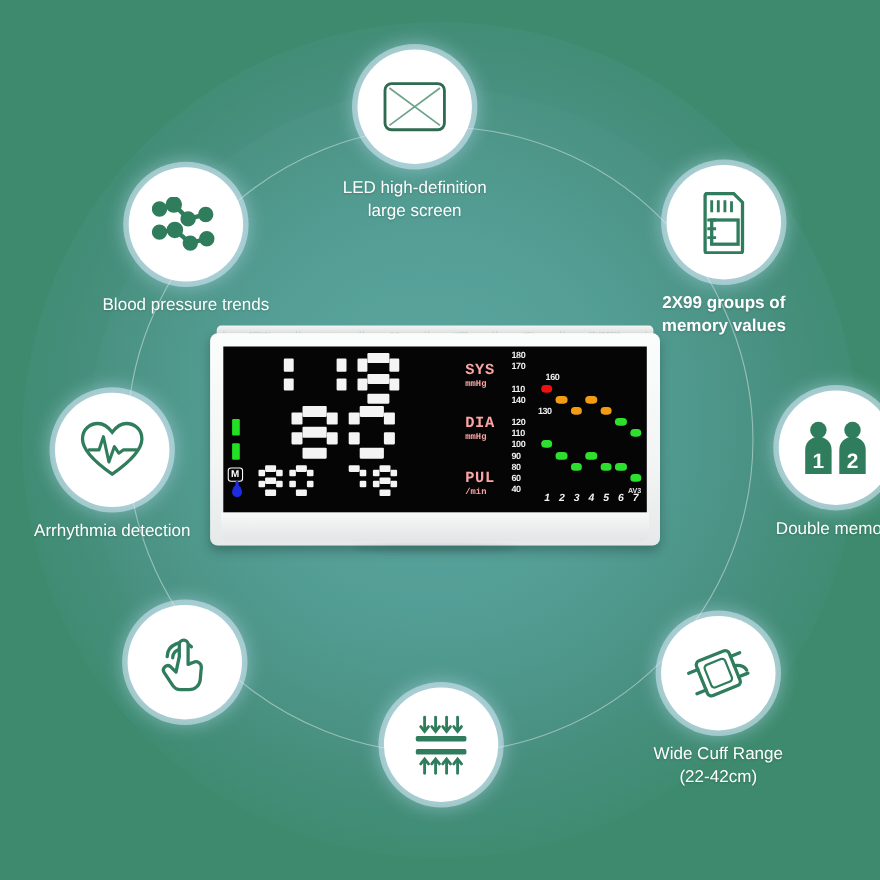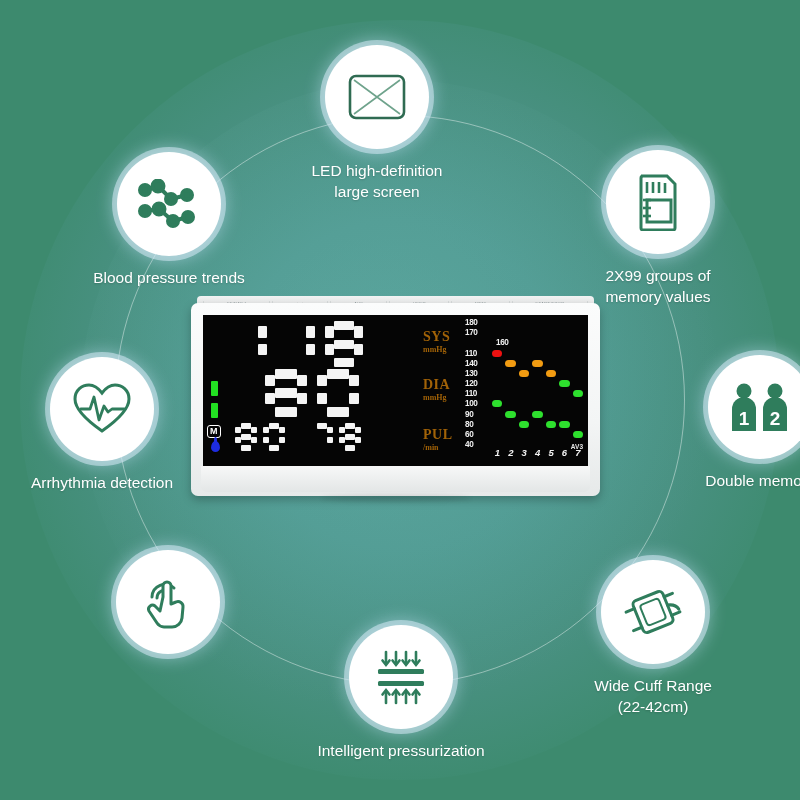--- a/index.html
+++ b/index.html
@@ -62,21 +62,21 @@
     color: #ffffff;
     font-size: 15.5px;
     line-height: 1.35;
     text-shadow: 0 1px 2px rgba(0,0,0,0.18);
     white-space: pre-line;
   }
 
   
   #f-screen   { left: 272px; top: 45px;  }
   #f-trends   { left: 64px;  top: 152px; }
-  #f-memcard  { left: 553px; top: 150px; }
+  #f-memcard  { left: 553px; top: 150px; font-weight: bold; }
   #f-arr      { left: -3px;  top: 357px; }
   #f-double   { left: 655px; top: 355px; }
   #f-oneclick { left: 63px;  top: 550px; }
   #f-cuff     { left: 548px; top: 560px; }
   #f-press    { left: 296px; top: 625px; }
 
   
   #device {
     position: absolute;
     left: 191px; top: 296px;
@@ -121,22 +121,22 @@
   .seg-d i {
     position: absolute; display: block;
     background: #f4f4f4; border-radius: 1px;
   }
 
   #sys-row   { position: absolute; left: 26px;  top: 6px; }
   #dia-row   { position: absolute; left: 62px;  top: 54px; }
   #pul-row   { position: absolute; left: 32px;  top: 108px; display:flex; gap: 26px; }
 
   .unit-lbl {
-    position: absolute; color: #a16207;
-    font-family: Liberation Serif, serif;
+    position: absolute; color: #fca5a5;
+    font-family: Liberation Mono, monospace;
     font-weight: bold; line-height: 1;
   }
   .unit-lbl .big { font-size: 14px; letter-spacing: .5px; display:block; }
   .unit-lbl .sm  { font-size: 8px; font-weight: bold; display:block; margin-top: 2px; }
   #lbl-sys { left: 220px; top: 15px; }
   #lbl-dia { left: 220px; top: 63px; }
   #lbl-pul { left: 220px; top: 113px; }
 
   
   .vbar {
@@ -346,21 +346,20 @@
             <line x1="24" y1="55" x2="24" y2="43"></line>
               <path d="M20.5 46.5 L24 42 L27.5 46.5" fill="none"></path>
             <line x1="34" y1="55" x2="34" y2="43"></line>
               <path d="M30.5 46.5 L34 42 L37.5 46.5" fill="none"></path>
             <line x1="44" y1="55" x2="44" y2="43"></line>
               <path d="M40.5 46.5 L44 42 L47.5 46.5" fill="none"></path>
           </g>
         </svg>
       </span>
     </div>
-    <div class="caption">Intelligent pressurization</div>
   </div>
 
   <div id="device">
     <div class="dev-top-strip" id="key-strip">
         <div class="key-lbl">SET/ADJ</div>
         <div class="key-lbl">▲▲</div>
         <div class="key-lbl">AVG</div>
         <div class="key-lbl">USER</div>
         <div class="key-lbl">MEM</div>
         <div class="key-lbl">START/STOP</div>
@@ -462,21 +461,21 @@
           <span class="sm">/min</span>
         </div>
 
         <div id="chart">
           <div id="scale">
               <div style="top: 0px; text-align: center;">180</div>
               <div style="top: 10.1667px;">170</div>
               <div style="top: 20.3333px; margin-left: 31px;">160</div>
               <div style="top: 30.5px;">110</div>
               <div style="top: 40.6667px;">140</div>
-              <div style="top: 50.8333px;">130</div>
+              <div style="top: 50.8333px; margin-left: 24px;">130</div>
               <div style="top: 61px;">120</div>
               <div style="top: 71.1667px;">110</div>
               <div style="top: 81.3333px;">100</div>
               <div style="top: 91.5px;">90</div>
               <div style="top: 101.667px;">80</div>
               <div style="top: 111.833px;">60</div>
               <div style="top: 122px;">40</div>
             </div>
           <div id="plot">
               <div class="bar" style="left: 1px; width: 10.4286px; top: 30.5px; background: rgb(238, 17, 17);"></div>

